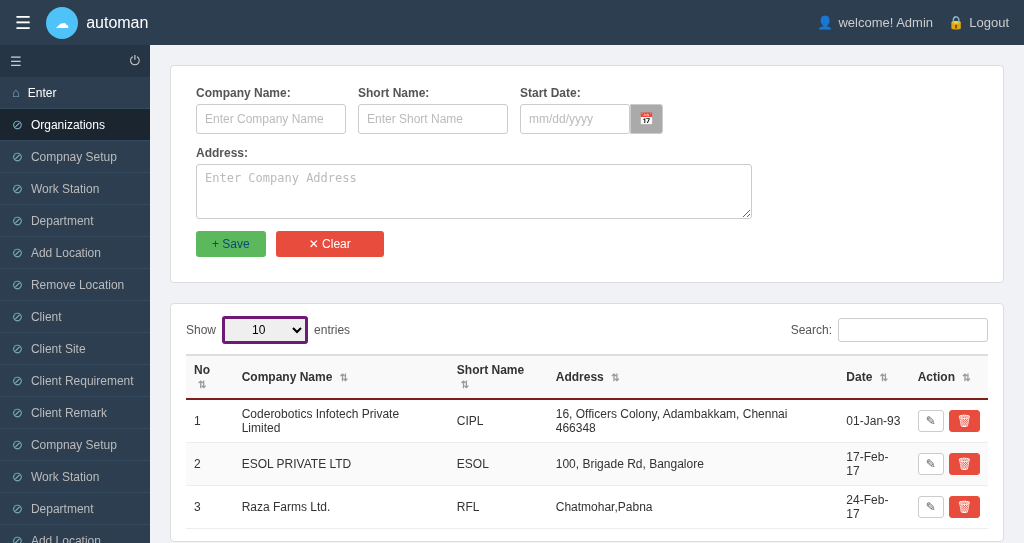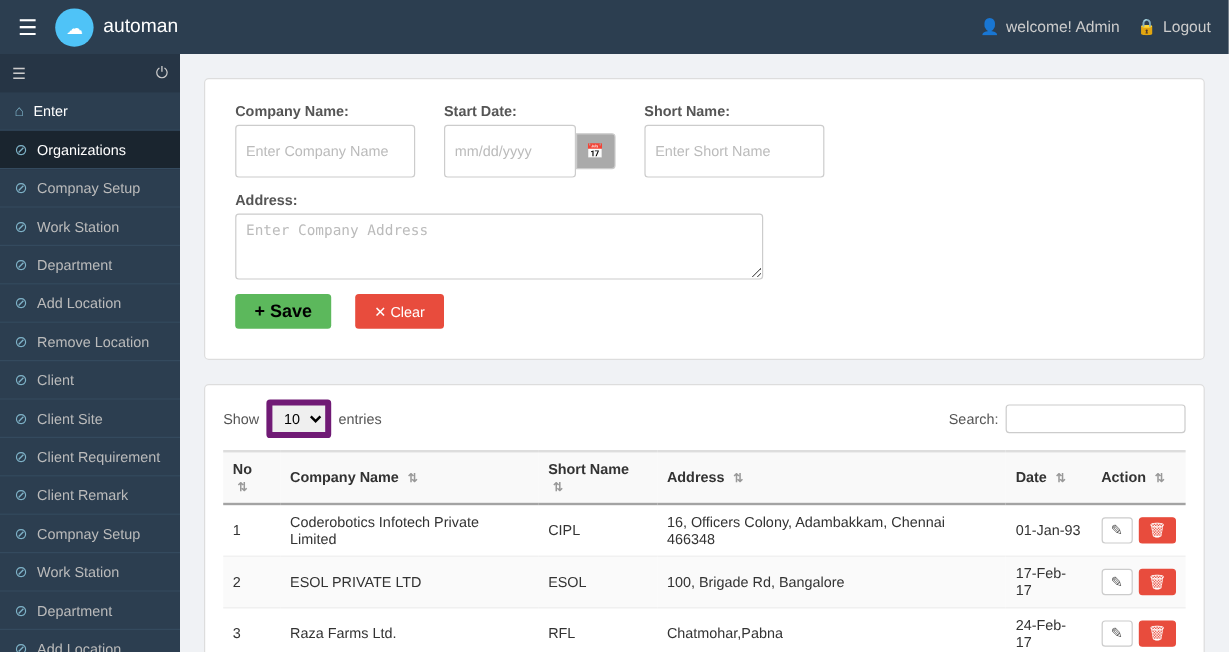--- a/index.html
+++ b/index.html
@@ -72,73 +72,72 @@
       border-radius: 4px;
       padding: 20px 25px 25px;
       margin-bottom: 20px;
     }
     .form-title {
       text-align: center;
       color: #4a9fd5;
       font-size: 16px;
       margin-bottom: 18px;
     }
-    .form-row { display: flex; gap: 24px; margin-bottom: 12px; align-items: center; }
+    .form-row { display: flex; gap: 12px; margin-bottom: 12px; align-items: center; }
     .form-group { display: flex; flex-direction: column; gap: 4px; }
     .form-group label { font-size: 12px; color: #555; font-weight: bold; }
     .form-group input, .form-group textarea {
       border: 1px solid #ccc;
       border-radius: 3px;
       padding: 6px 8px;
       font-size: 12px;
       color: #999;
       outline: none;
     }
-    .form-group input { height: 44px; }
+    .form-group input { height: 30px; }
     .form-group input::placeholder, .form-group textarea::placeholder { color: #bbb; }
     .company-name-input { width: 150px; }
     .short-name-input { width: 150px; }
     .start-date-wrapper { display: flex; align-items: center; gap: 0; }
     .start-date-input { width: 110px; border-radius: 3px 0 0 3px; border-right: none; }
     .cal-btn { background: #aaa; border: 1px solid #ccc; padding: 5px 8px; border-radius: 0 3px 3px 0; cursor: pointer; color: white; font-size: 12px; height: 30px; display: flex; align-items: center; }
-    .address-textarea { width: 440px; height: 55px; resize: vertical; font-size: 12px; color: #bbb; }
+    .address-textarea { width: 556px; height: 55px; resize: vertical; font-size: 12px; color: #bbb; }
     .form-actions { display: flex; gap: 10px; margin-top: 8px; }
-    .btn-save { background: #5cb85c; color: #000000; border: none; padding: 6px 16px; border-radius: 3px; cursor: pointer; font-size: 15px; font-weight: bold; }
-    .btn-clear { background: #e84c3d; color: white; border: none; padding: 6px 16px; border-radius: 3px; cursor: pointer; font-size: 12px; margin-left: 10px; }
+    .btn-save { background: #5cb85c; color: #0c4a6e; border: none; padding: 6px 16px; border-radius: 3px; cursor: pointer; font-size: 12px; }
+    .btn-clear { background: #e84c3d; color: white; border: none; padding: 6px 33px; border-radius: 3px; cursor: pointer; font-size: 12px; }
 
     
     .table-panel {
       background: #fff;
       border: 1px solid #ddd;
       border-radius: 4px;
       padding: 12px 15px;
     }
     .table-controls {
       display: flex;
       justify-content: space-between;
       align-items: center;
       margin-bottom: 10px;
     }
     .show-entries { display: flex; align-items: center; gap: 6px; font-size: 12px; color: #555; }
     .entries-select {
-      border: 5px solid #701a75;
+      border: 3px solid #701a75;
       border-radius: 3px;
-      padding: 3px 5px;
+      padding: 3px 23px;
       font-size: 12px;
-      text-align: right;
     }
     .search-box { display: flex; align-items: center; gap: 6px; font-size: 12px; color: #555; }
     .search-input { border: 1px solid #ccc; border-radius: 3px; padding: 4px 8px; font-size: 12px; width: 150px; }
 
     
     .data-table { width: 100%; border-collapse: collapse; font-size: 12px; }
     .data-table th {
       background: #f9f9f9;
       border-top: 2px solid #ddd;
-      border-bottom: 2px solid #a3a3a3;
+      border-bottom: 2px solid #7f1d1d;
       padding: 7px 8px;
       text-align: left;
       color: #333;
       font-weight: bold;
     }
     .data-table th .sort-icon { color: #999; font-size: 10px; margin-left: 4px; }
     .data-table td {
       padding: 7px 8px;
       border-bottom: 1px solid #eee;
       color: #333;
@@ -252,29 +251,29 @@
   <div class="content-area">
 
     <div class="form-panel">
 
       <div class="form-row">
         <div class="form-group">
           <label>Company Name:</label>
           <input type="text" class="company-name-input" placeholder="Enter Company Name" style="">
         </div>
         <div class="form-group">
+          <label>Short Name:</label>
+          <input type="text" class="short-name-input" placeholder="Enter Short Name" style="">
+        </div>
+        <div class="form-group">
           <label>Start Date:</label>
           <div class="start-date-wrapper">
             <input type="text" class="start-date-input" placeholder="mm/dd/yyyy" style="">
             <button class="cal-btn">📅</button>
           </div>
-        </div>
-        <div class="form-group">
-          <label>Short Name:</label>
-          <input type="text" class="short-name-input" placeholder="Enter Short Name" style="">
         </div>
       </div>
 
       <div class="form-row">
         <div class="form-group">
           <label>Address:</label>
           <textarea class="address-textarea" placeholder="Enter Company Address" style=""></textarea>
         </div>
       </div>
 

